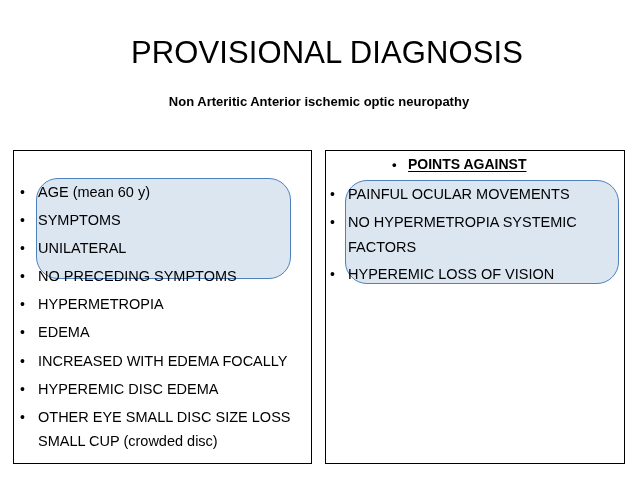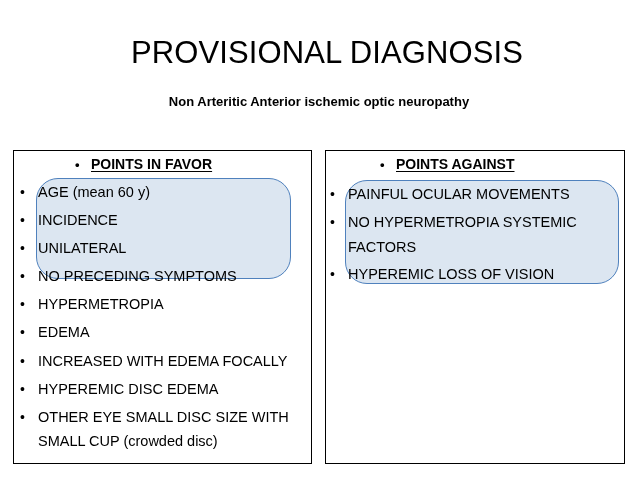--- a/index.html
+++ b/index.html
@@ -107,21 +107,21 @@
     width: 16px;
     text-align: left;
     font-size: 13px;
     font-weight: bold;
   }
   .col-header .hdr-text {
     text-decoration: underline;
     text-underline-offset: 2px;
   }
   #header-favor  { left: 75px;  top: 155px; }
-  #header-against{ left: 380px; top: 155px; }
+  #header-against{ left: 392px; top: 155px; }
 
   
   .bullet-list {
     position: absolute;
     z-index: 2;
     margin: 0;
     padding: 0;
     list-style: none;
   }
   #list-favor   { left: 16px;  top: 180px; width: 292px; }
@@ -158,32 +158,29 @@
 <div class="slide">
 
   <div class="slide-title">PROVISIONAL DIAGNOSIS</div>
 
   <div class="slide-subtitle">Non Arteritic Anterior ischemic optic neuropathy</div>
 
   <div class="panel" id="panel-favor"></div>
 
   <div class="highlight-box" id="highlight-favor"></div>
 
-  <div class="col-header" id="header-favor">
-    <span class="hdr-bullet">•</span><span class="hdr-text">POINTS IN FAVOR</span>
-  </div>
 
   <ul class="bullet-list" id="list-favor">
     <li class="bullet-item">
       <span class="dot">•</span>
       <span class="txt">AGE (mean 60 y)</span>
     </li>
     <li class="bullet-item">
       <span class="dot">•</span>
-      <span class="txt">INCIDENCE</span>
+      <span class="txt">SYMPTOMS</span>
     </li>
     <li class="bullet-item">
       <span class="dot">•</span>
       <span class="txt">UNILATERAL</span>
     </li>
     <li class="bullet-item">
       <span class="dot">•</span>
       <span class="txt">NO PRECEDING SYMPTOMS</span>
     </li>
     <li class="bullet-item">
@@ -197,21 +194,21 @@
     <li class="bullet-item">
       <span class="dot">•</span>
       <span class="txt">INCREASED WITH EDEMA FOCALLY</span>
     </li>
     <li class="bullet-item">
       <span class="dot">•</span>
       <span class="txt">HYPEREMIC DISC EDEMA</span>
     </li>
     <li class="bullet-item">
       <span class="dot">•</span>
-      <span class="txt">OTHER EYE SMALL DISC SIZE WITH SMALL CUP (crowded disc)</span>
+      <span class="txt">OTHER EYE SMALL DISC SIZE LOSS SMALL CUP (crowded disc)</span>
     </li>
   </ul>
 
   <div class="panel" id="panel-against"></div>
 
   <div class="highlight-box" id="highlight-against"></div>
 
   <div class="col-header" id="header-against">
     <span class="hdr-bullet">•</span><span class="hdr-text">POINTS AGAINST</span>
   </div>

